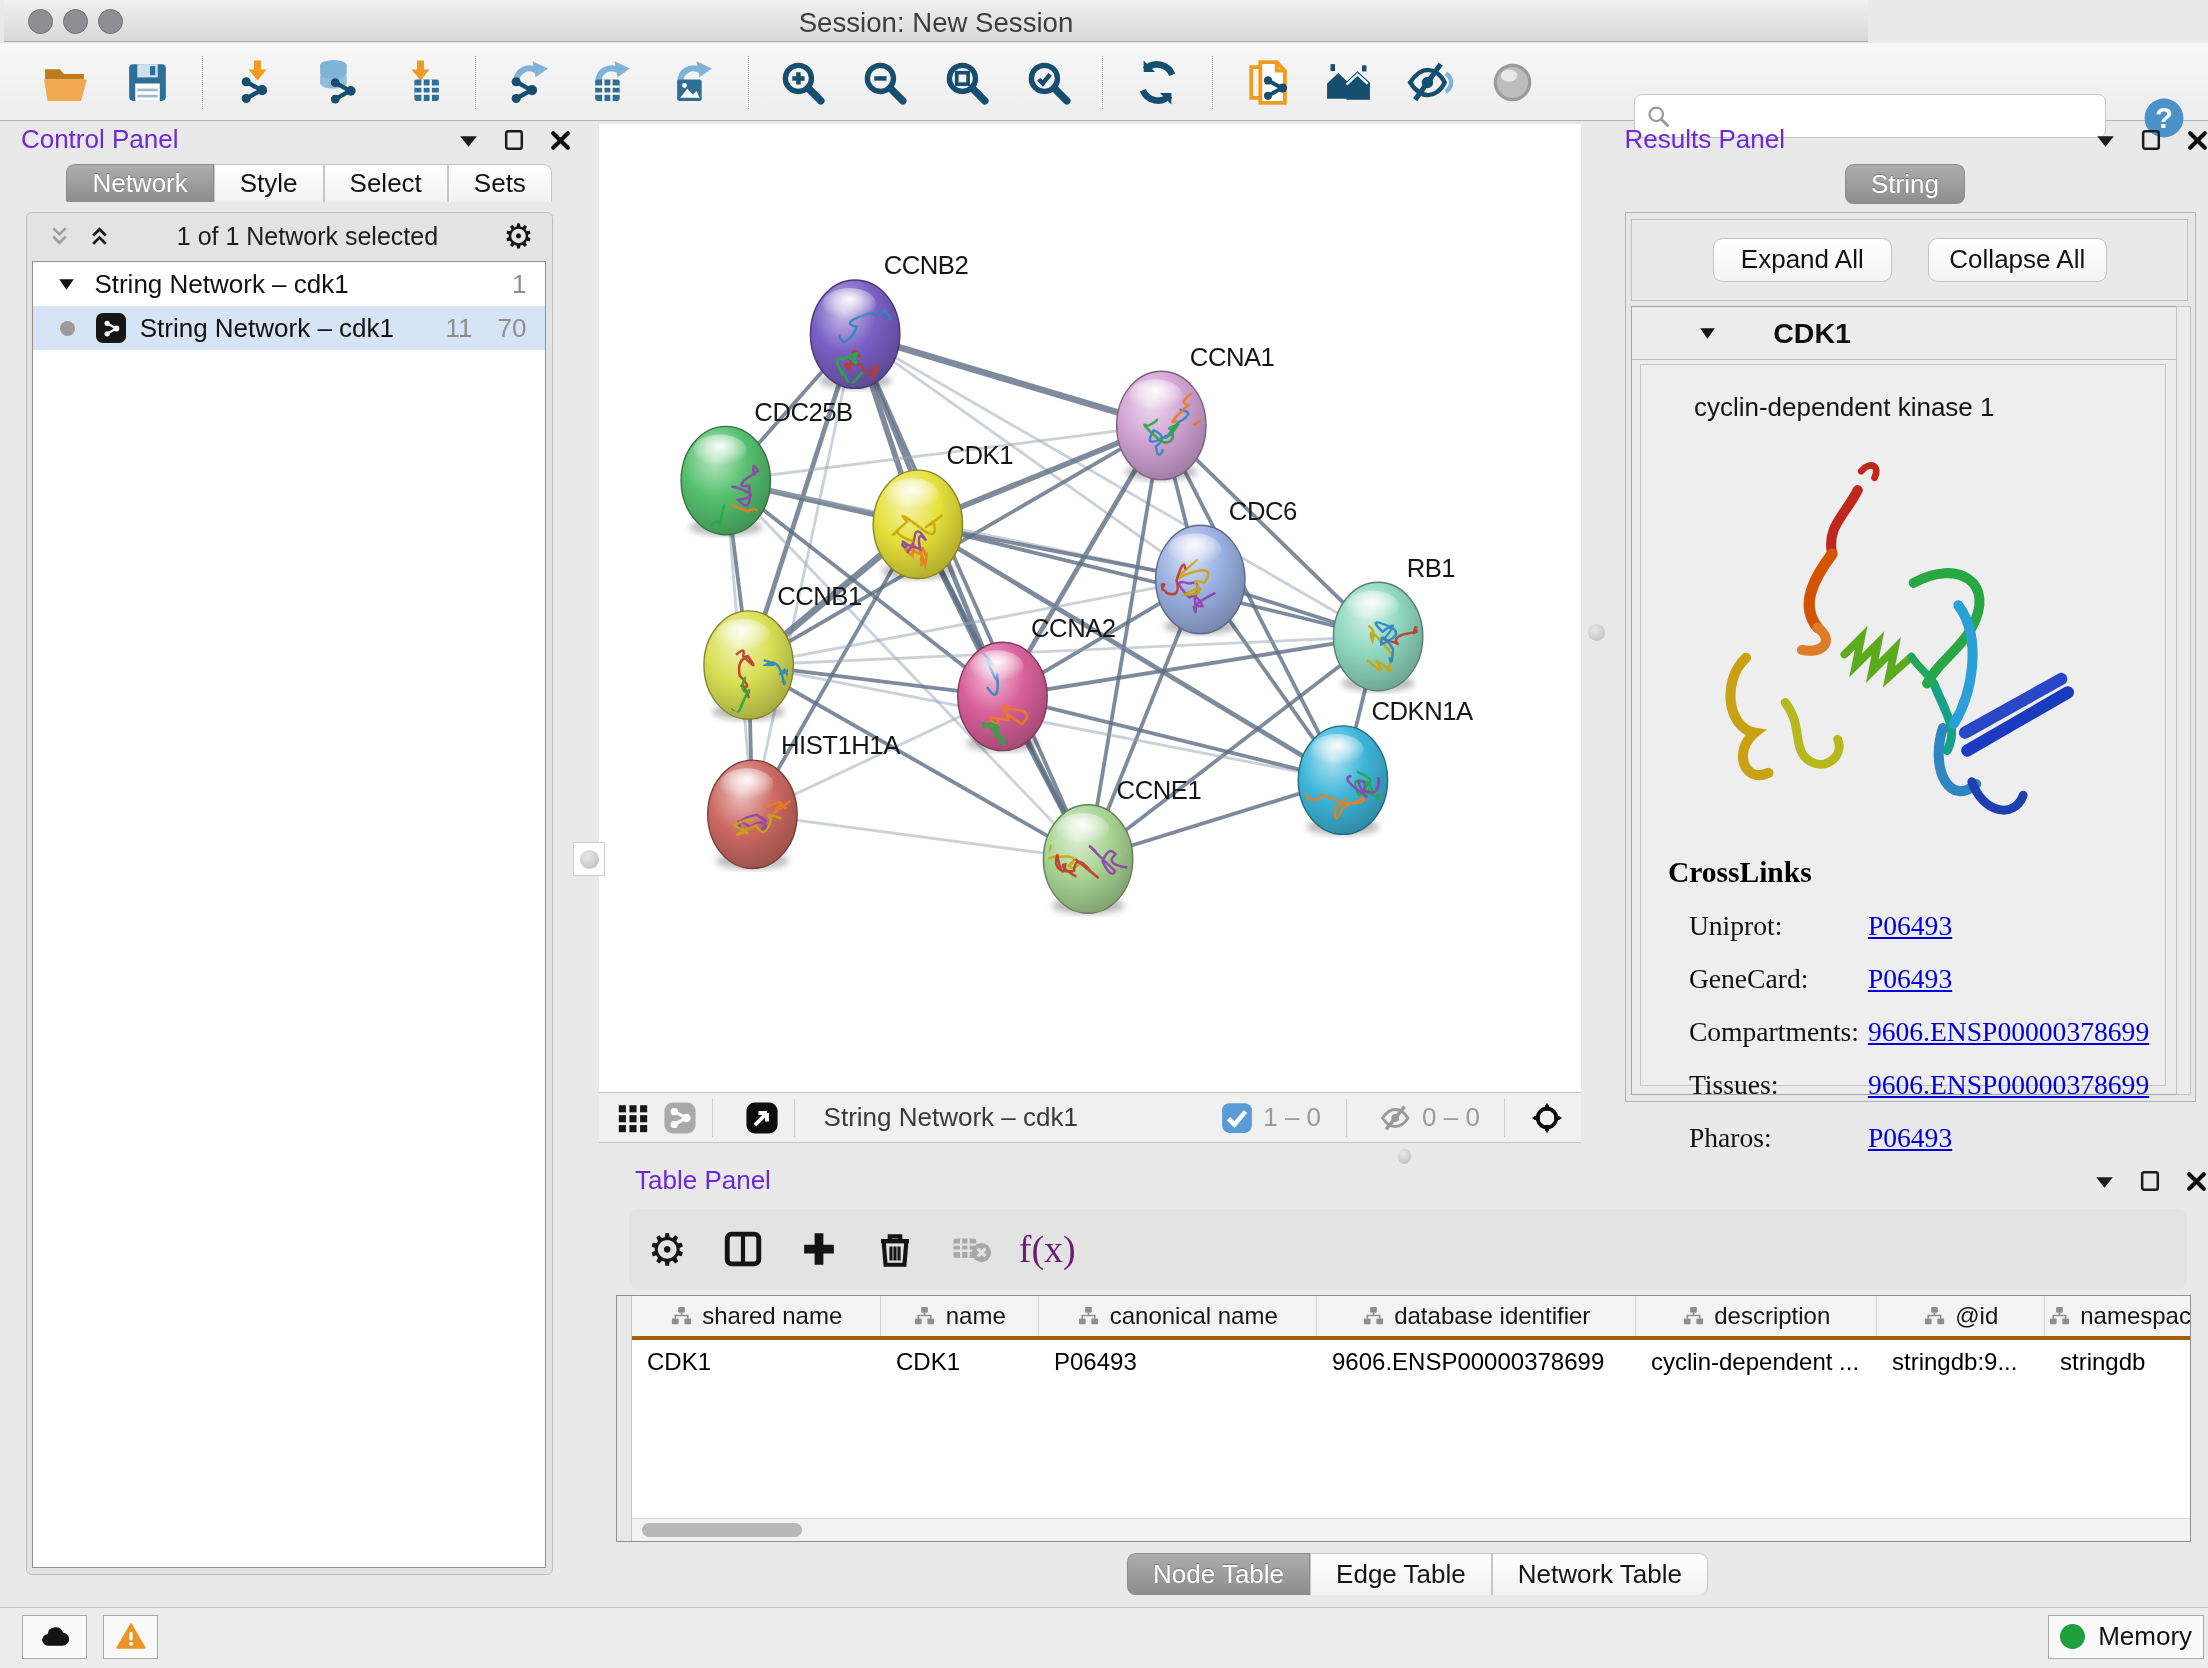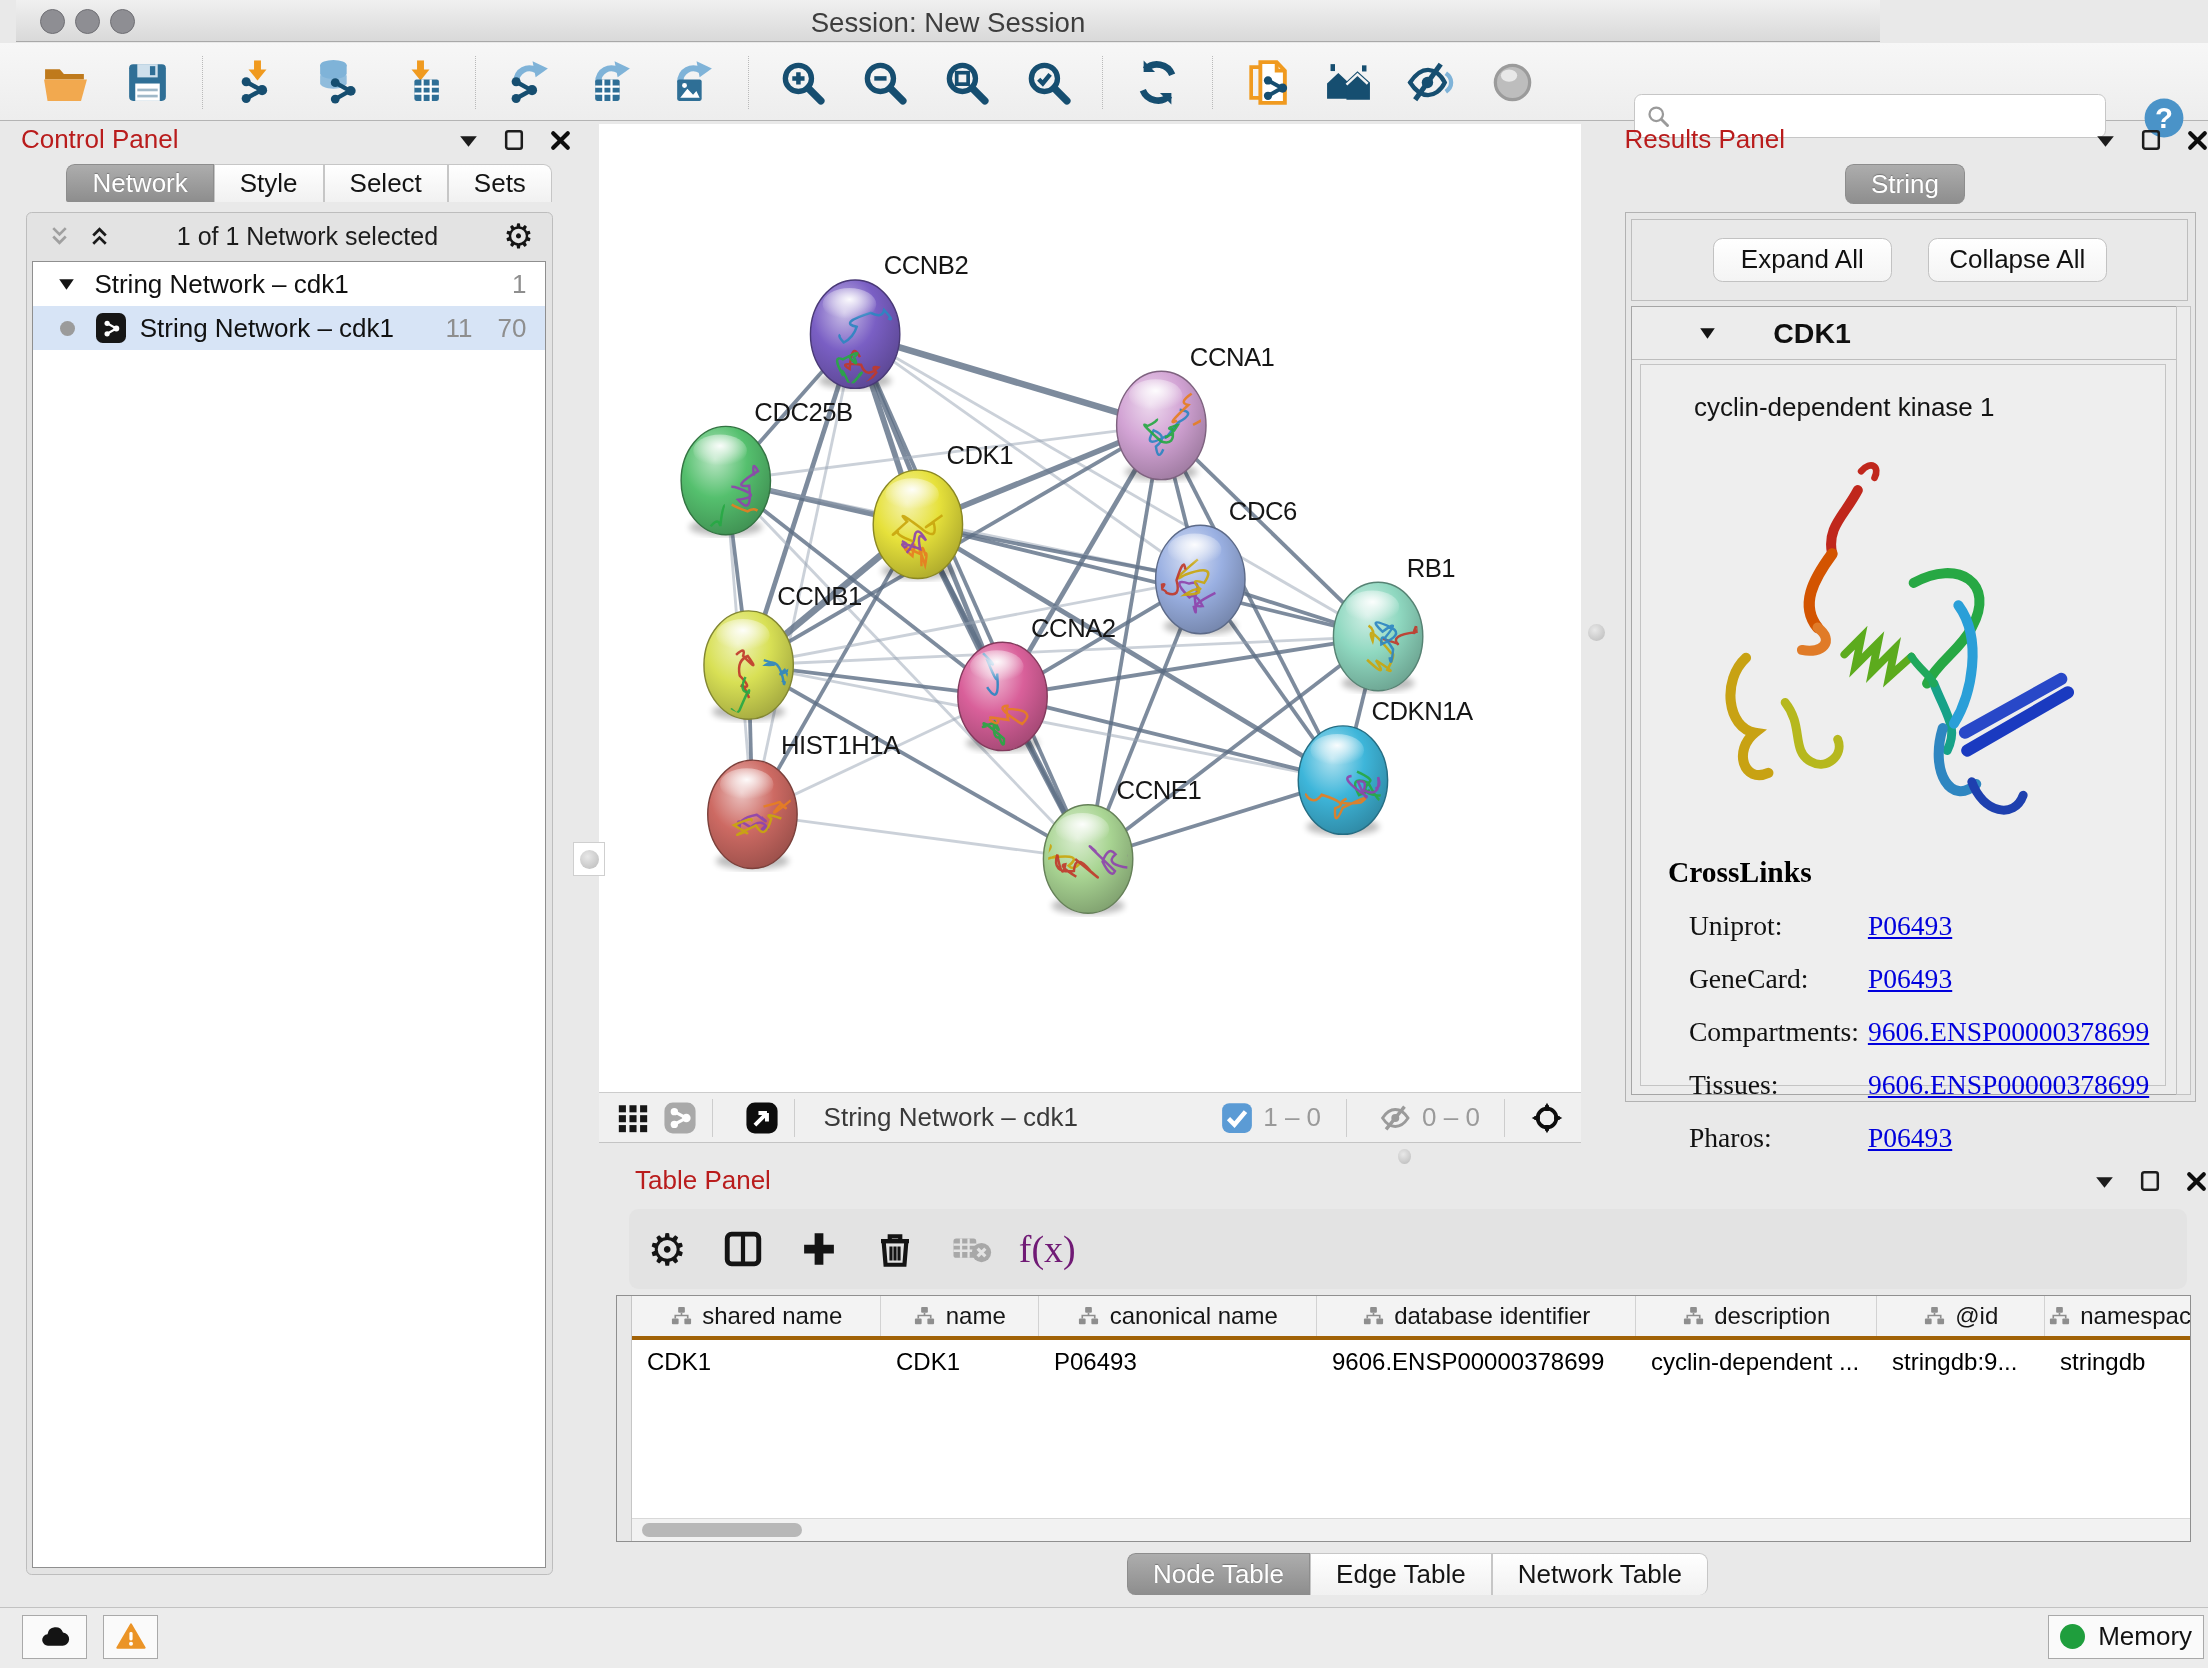--- a/index.html
+++ b/index.html
@@ -1,21 +1,21 @@
 <!DOCTYPE html>
 <html style="font-size:15px"><head>
 <meta charset="utf-8">
 <style>
   * { margin:0; padding:0; box-sizing:border-box; }
   html,body { width:2208px; height:1668px; }
   body { font-family:"Liberation Sans", sans-serif; background:#e9e9e9; overflow:hidden; }
   #app { position:relative; width:2208px; height:1668px; background:#e9e9e9; }
 
   
-  .titlebar { position:absolute; left:16px; top:0; width:1864px; height:42px;
+  .titlebar { position:absolute; left:4px; top:0; width:1864px; height:42px;
     background:linear-gradient(#f0f0f0,#d9d9d9); border-bottom:1px solid #a9a9a9; }
   .tlight { position:absolute; top:8.6px; width:25px; height:25px; border-radius:50%;
     background:#8e8e93; border:1px solid #6f6f74; }
   .win-title { position:absolute; left:0; right:0; top:6.7px; text-align:center;
     font-size:27.6px; color:#3d3d3d; }
 
   
   .toolbar { position:absolute; left:0; top:43px; width:2208px; height:78px;
     background:linear-gradient(#f7f7f7,#ededed); border-bottom:1px solid #b4b4b4; }
   #toolbar-groups { position:absolute; left:25px; top:0; height:78px; display:flex; align-items:center; }
@@ -24,21 +24,21 @@
   .tsep { width:0; height:53px; border-left:1.9px dotted #b9b9b9; margin:0 13.3px; }
   .searchwrap { position:absolute; left:1634px; top:51px; width:472px; height:44px;
     background:#fff; border:1.9px solid #c6c6c6; border-radius:7.6px; }
   .searchwrap svg { position:absolute; left:9.5px; top:7.6px; width:27px; height:27px; }
   .searchwrap input { position:absolute; left:44px; top:1.9px; width:418px; height:36px;
     border:none; outline:none; font-size:25px; background:transparent; }
   .helpbtn { position:absolute; left:2142px; top:53px; width:44px; height:44px; }
   .helpbtn svg { width:44px; height:44px; }
 
   
-  .panel-title { font-size:26px; color:#b91c1c; }
+  .panel-title { font-size:26px; color:#6d28d9; }
   .panel-btns { position:absolute; display:flex; gap:21px; align-items:center; }
   .pbtn svg { width:25px; height:25px; display:block; }
 
   
   .control-panel { position:absolute; left:11.4px; top:124px; width:552px; height:1472px; }
   .cp-box { position:absolute; left:14.3px; top:88px; width:527px; height:1363px;
     background:#e3e3e3; border:1px solid #bdbdbd; border-radius:5.7px; }
   .tabs-row { position:absolute; display:flex; }
   .tab { height:38px; padding:0 25px; display:flex; align-items:center; justify-content:center;
     font-size:26px; background:linear-gradient(#ffffff,#f1f1f1); border:1px solid #c6c6c6;

